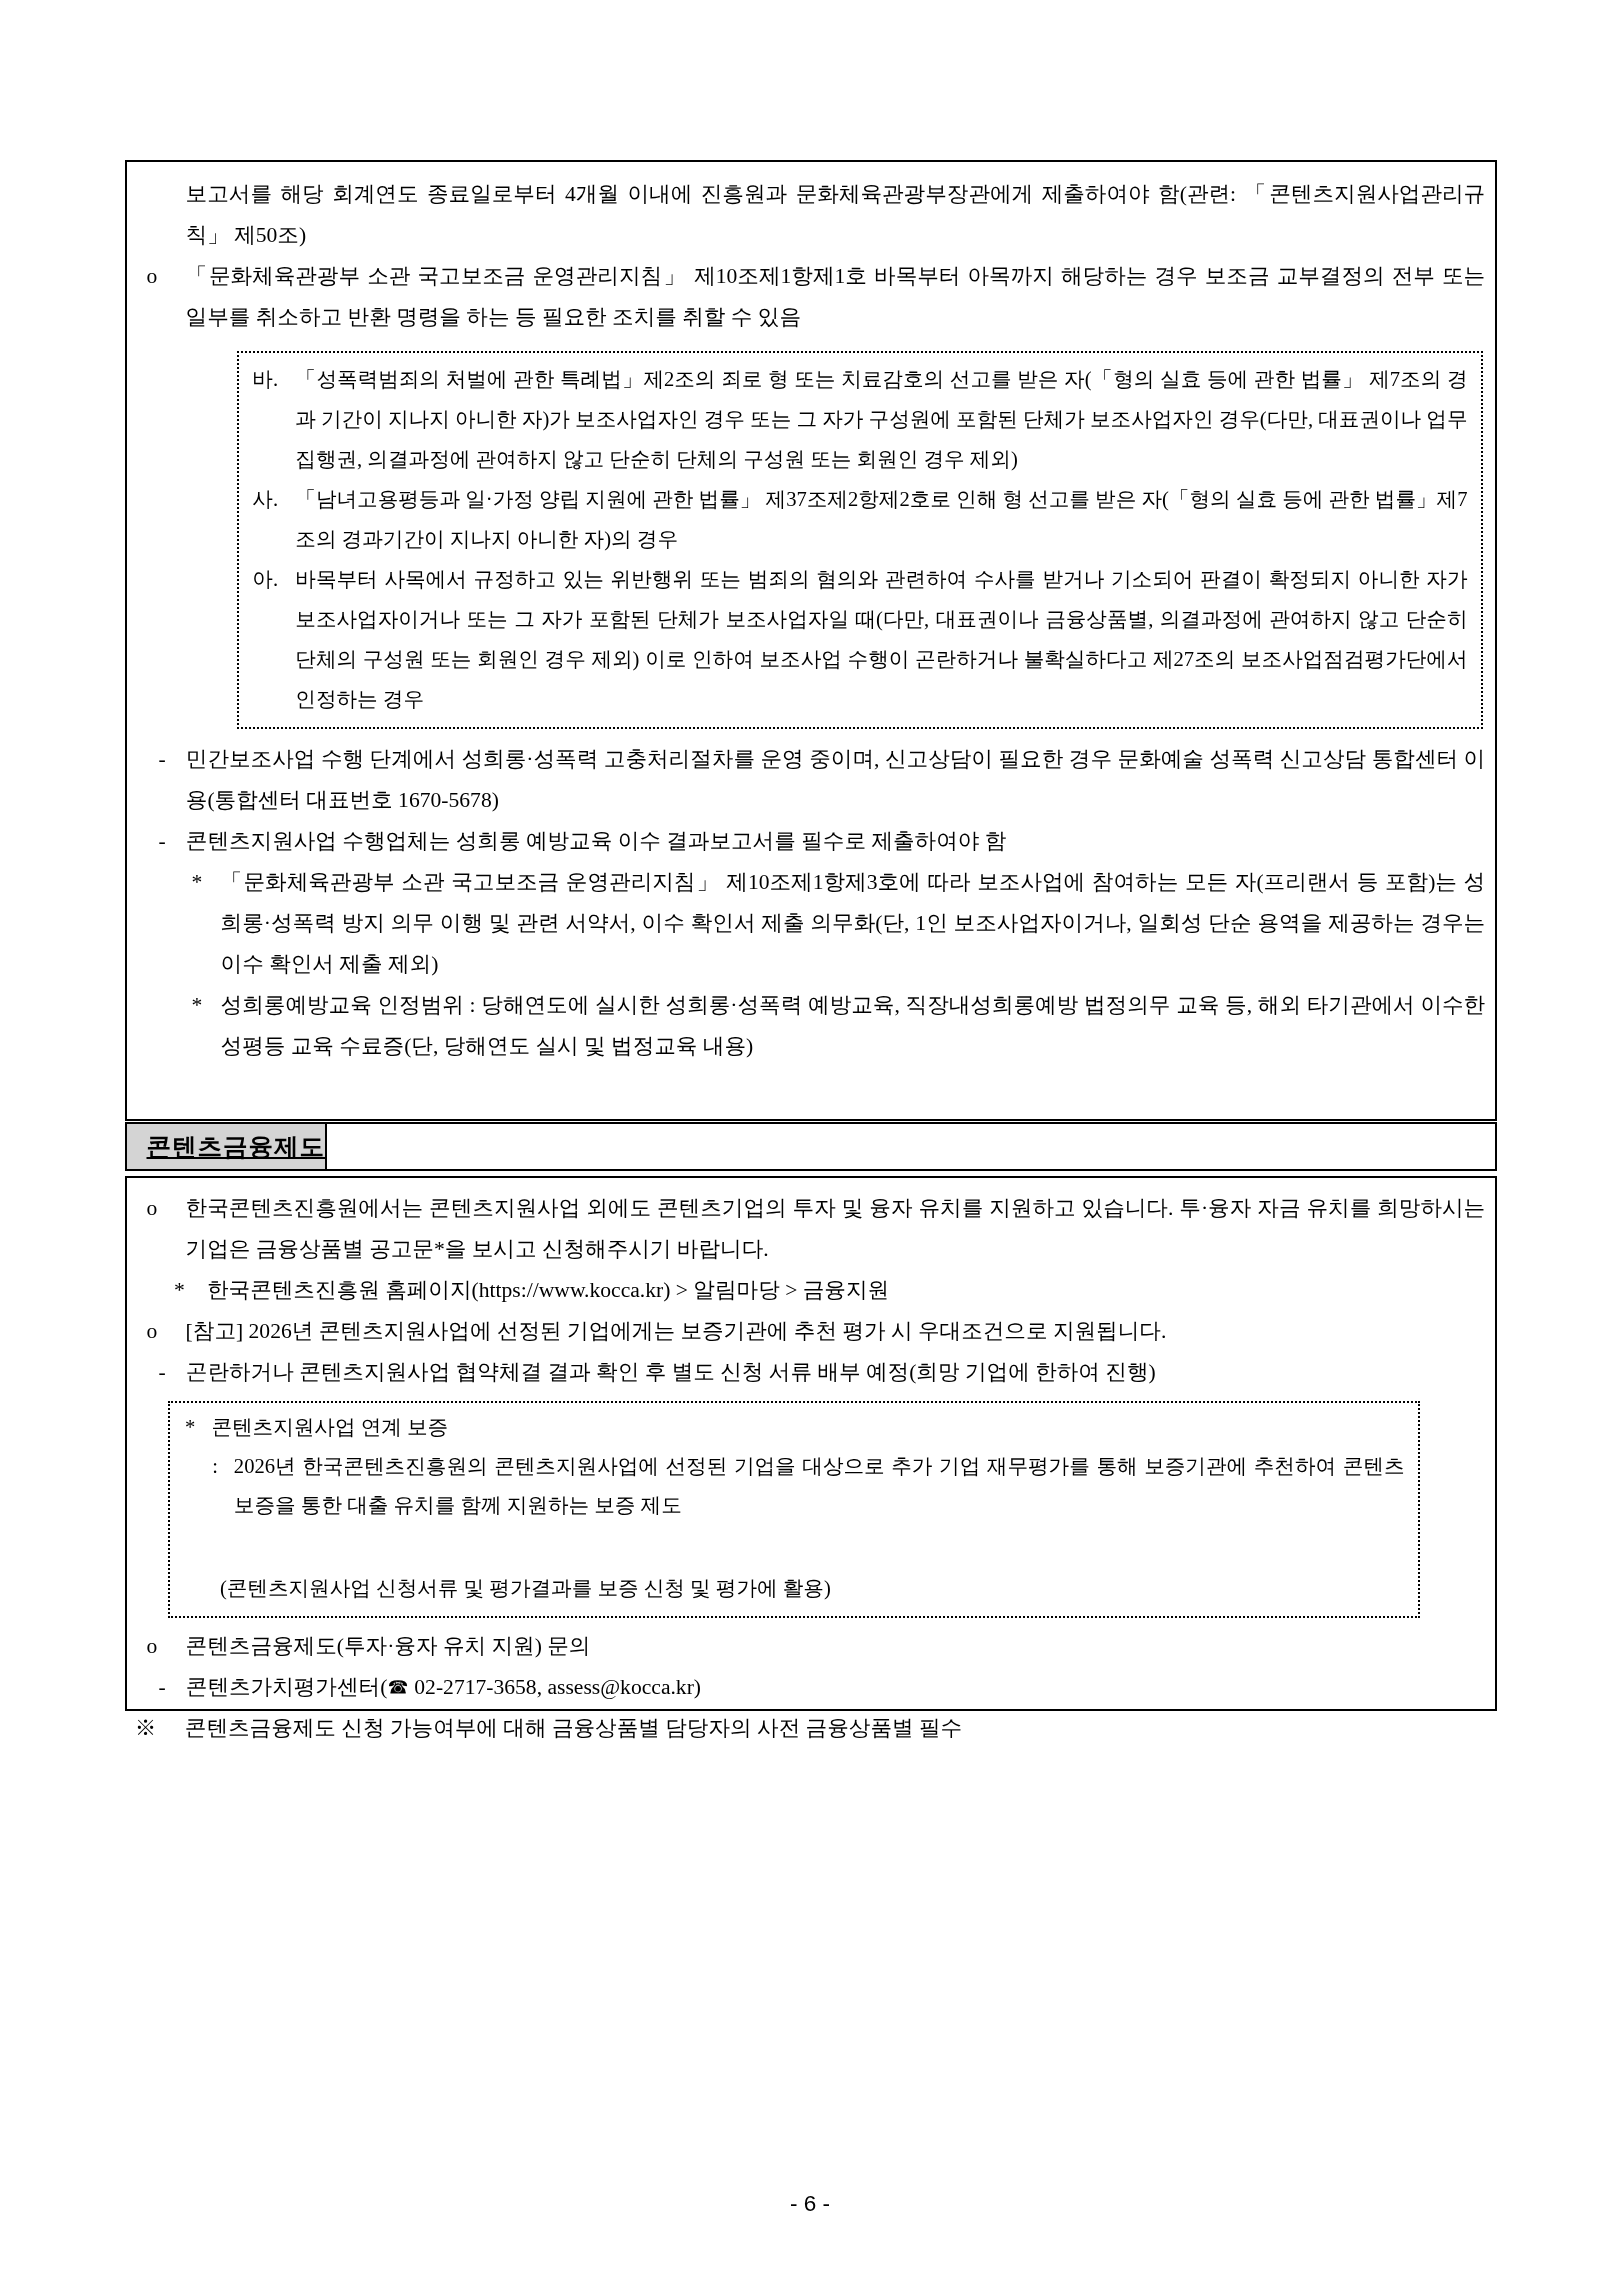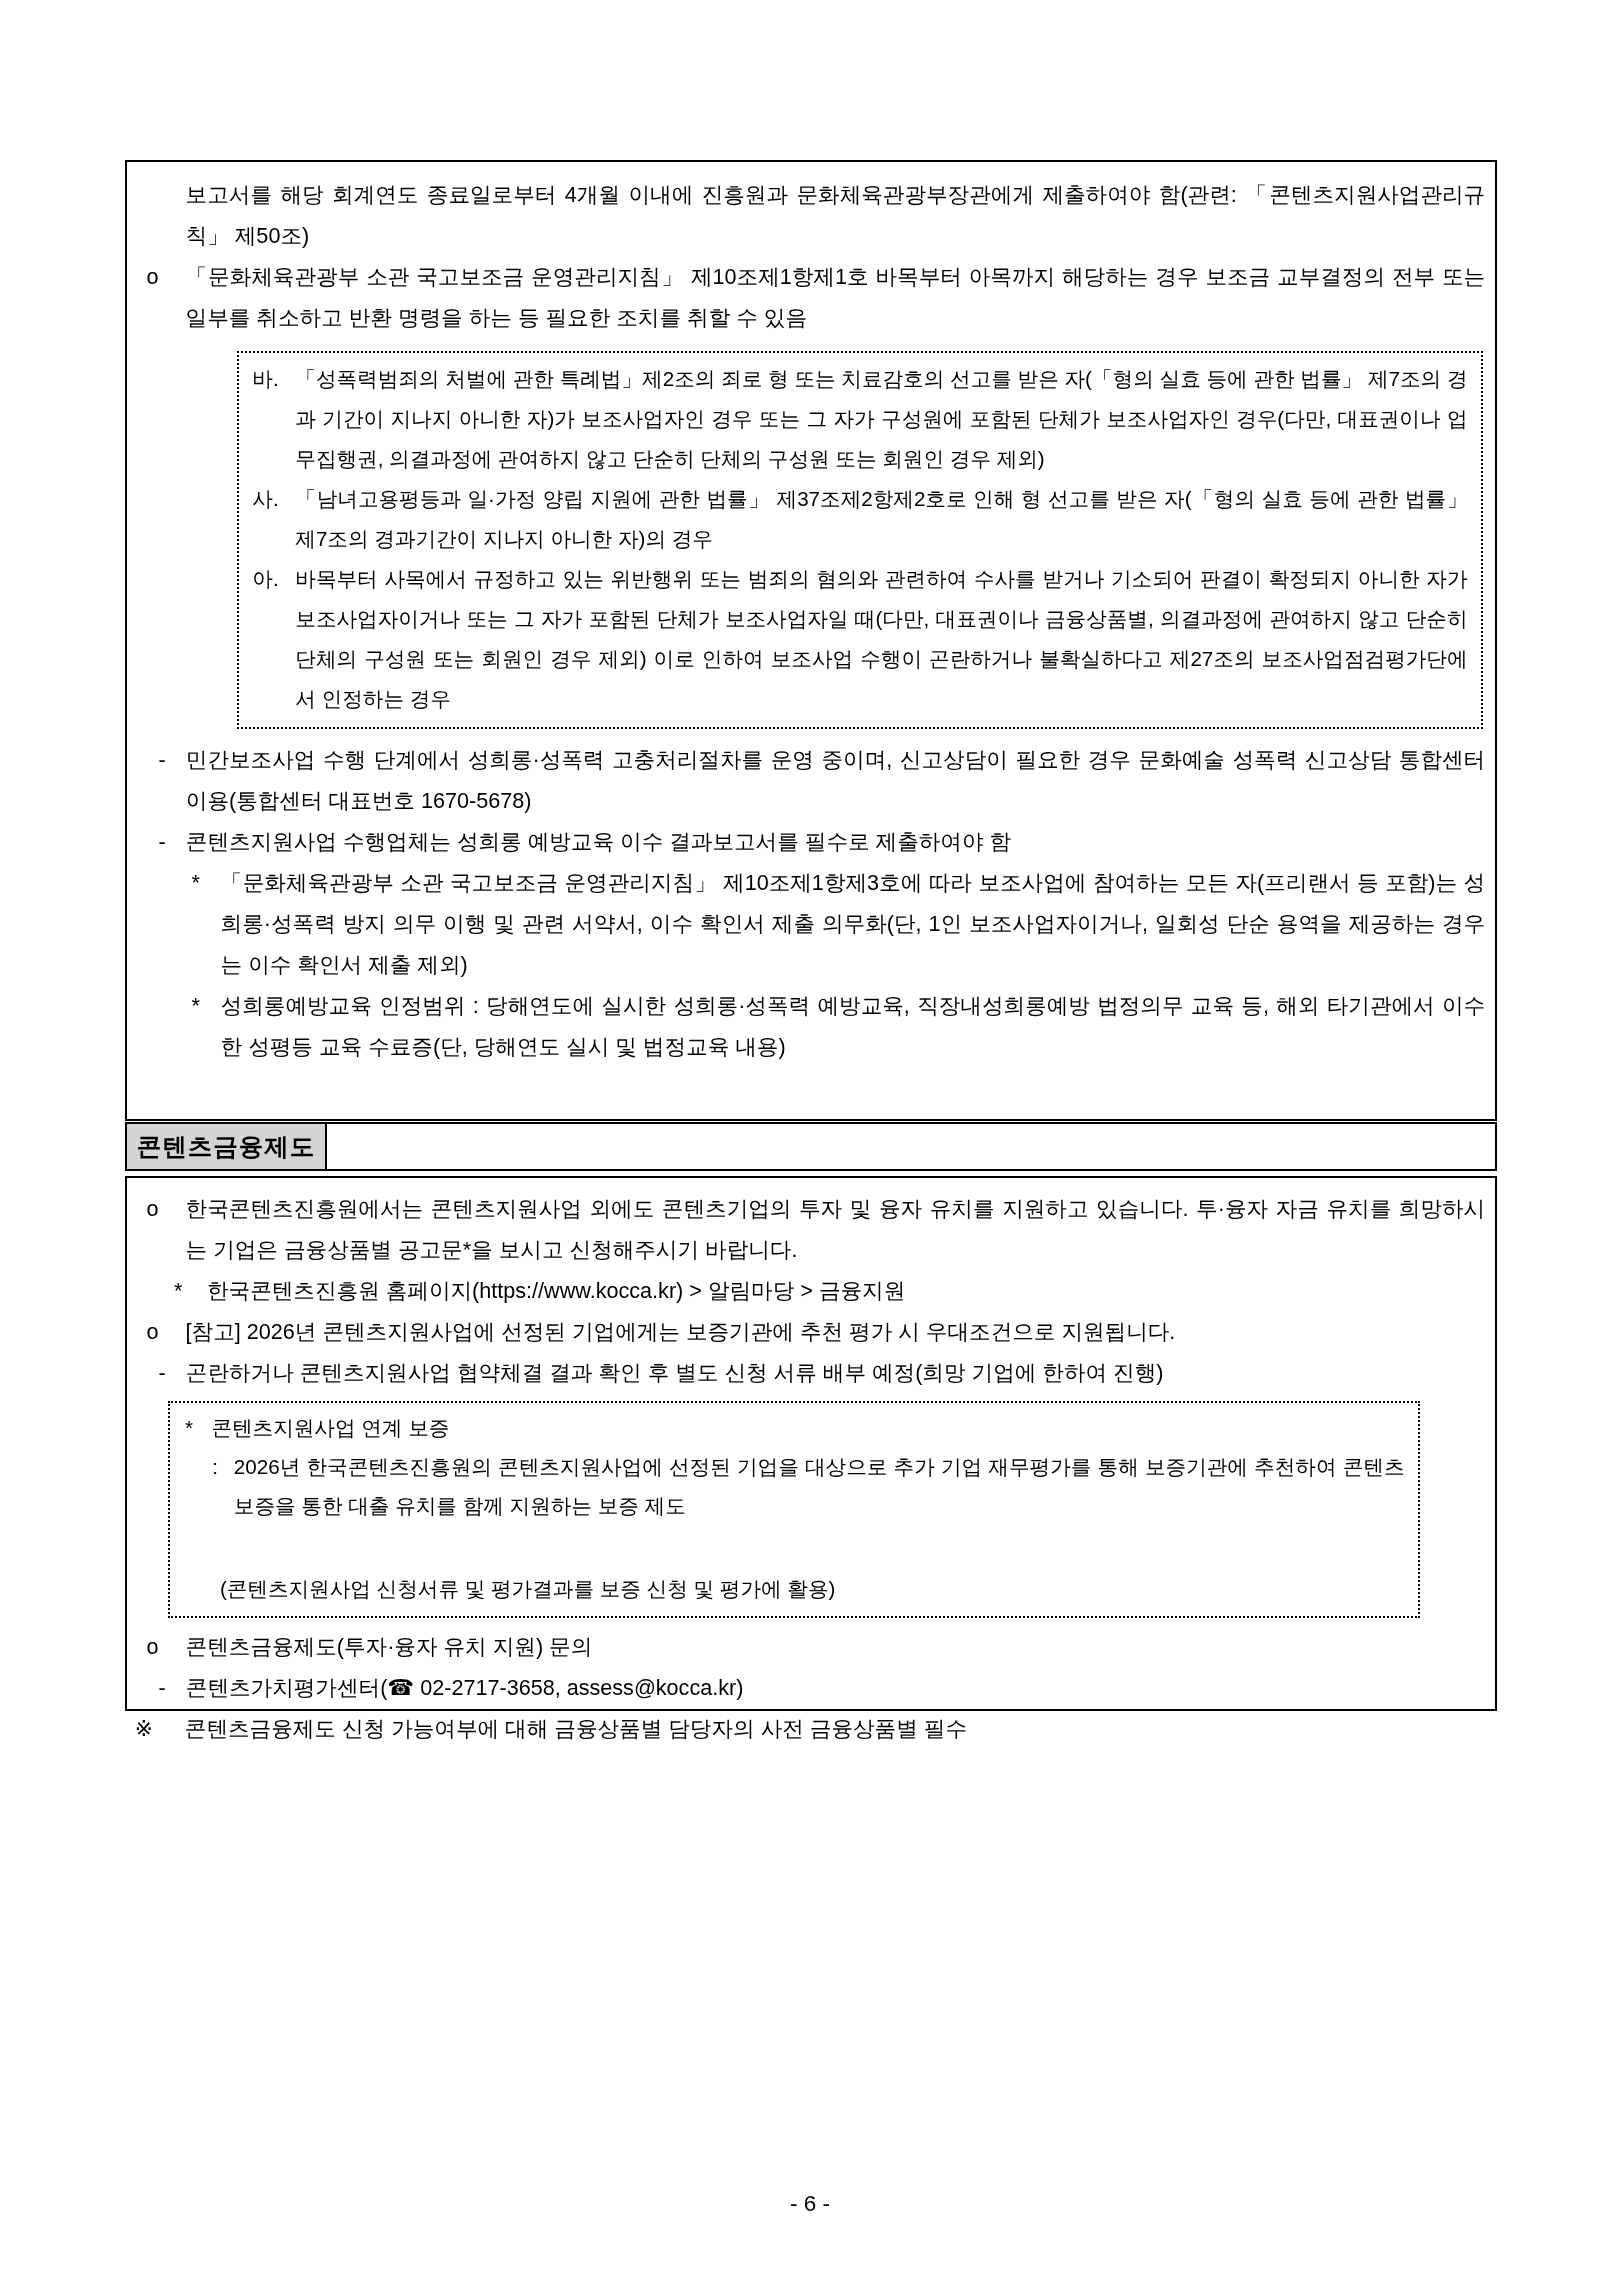--- a/index.html
+++ b/index.html
@@ -11,20 +11,21 @@
     background: #ffffff;
     color: #000000;
     font-family: "Liberation Sans", "DejaVu Sans", sans-serif;
   }
   .box {
     position: absolute;
     left: 125px;
     width: 1372px;
     border: 2px solid #000000;
     background: #ffffff;
+    font-family: Liberation Serif, serif;
   }
   .box1 { top: 160px;  height: 961px; padding: 11.8px 9.8px 0 19.6px; }
   .box2 { top: 1176px; height: 535px; padding: 9.8px 9.8px 0 19.6px; }
 
   .row { display: flex; align-items: flex-start; font-size: 21.6px; line-height: 41px; }
   .row .marker { flex: 0 0 auto; white-space: pre; }
   .row .txt { flex: 1 1 auto; text-align: justify; }
 
   .cont { padding-left: 39px; }
   .lvl-o .marker    { width: 39px; }
@@ -65,24 +66,25 @@
     background: #ffffff;
   }
   .hdr-cell {
     position: absolute;
     left: 0; top: 0;
     width: 200px; height: 45px;
     background: #d4d4d4;
     border-right: 2px solid #000000;
     display: flex;
     align-items: center;
-    justify-content: center;
+    justify-content: flex-end;
     font-size: 24.5px;
     font-weight: bold;
     letter-spacing: 1px;
+    text-decoration: underline;
   }
   .footer {
     position: absolute;
     top: 2190px; left: 0;
     width: 100%;
     text-align: center;
     font-size: 22.5px;
     line-height: 27.4px;
   }
 </style>

